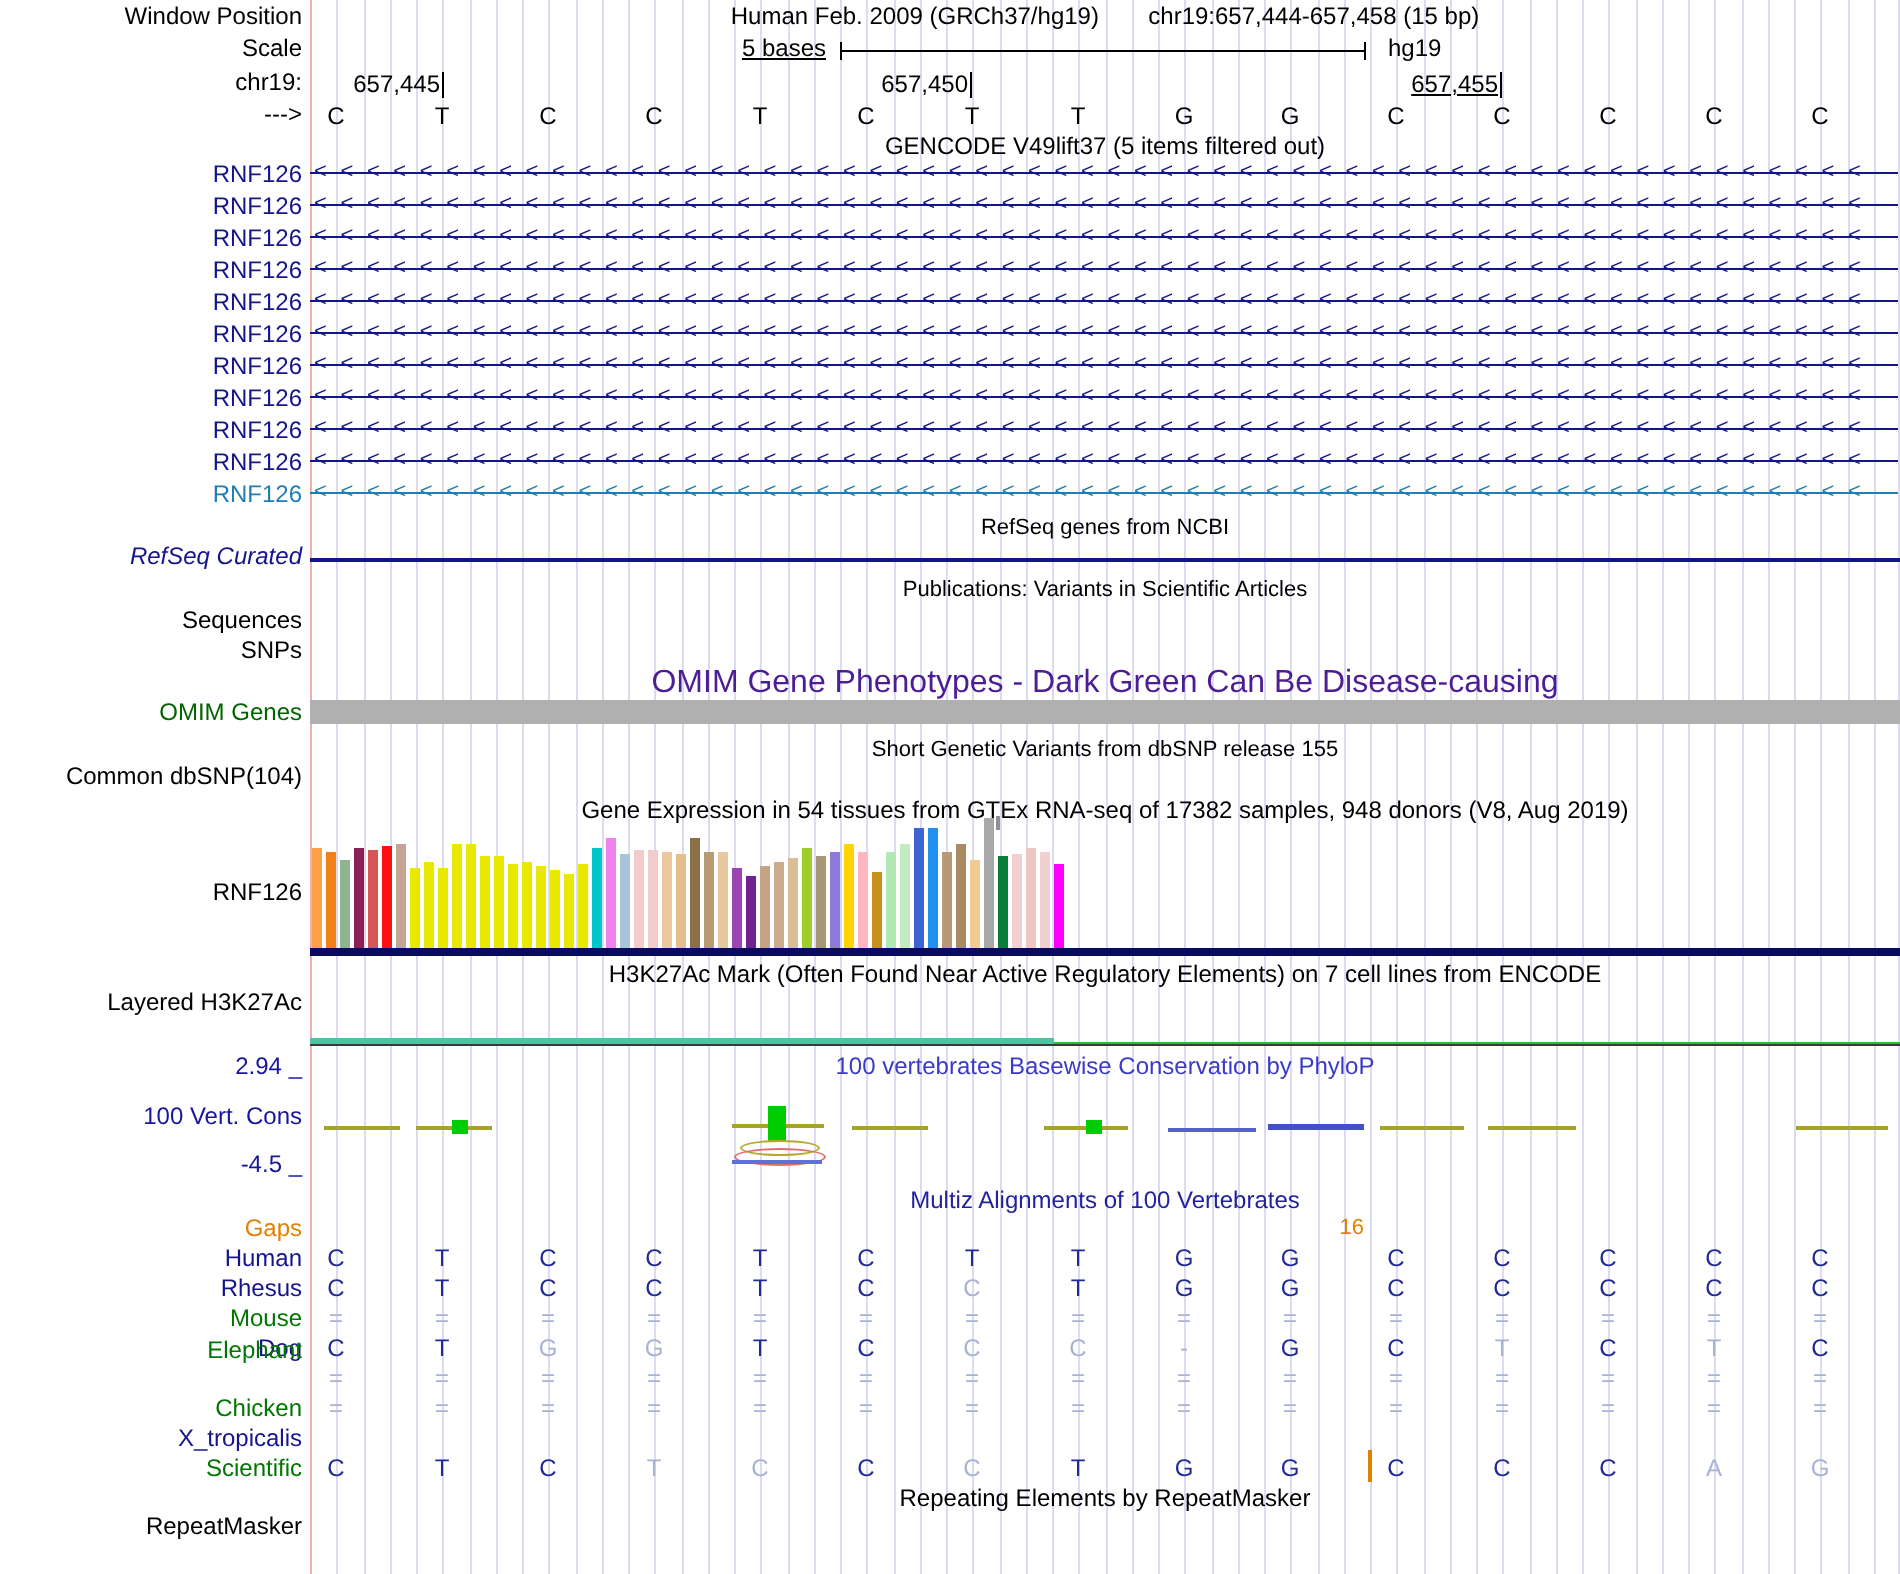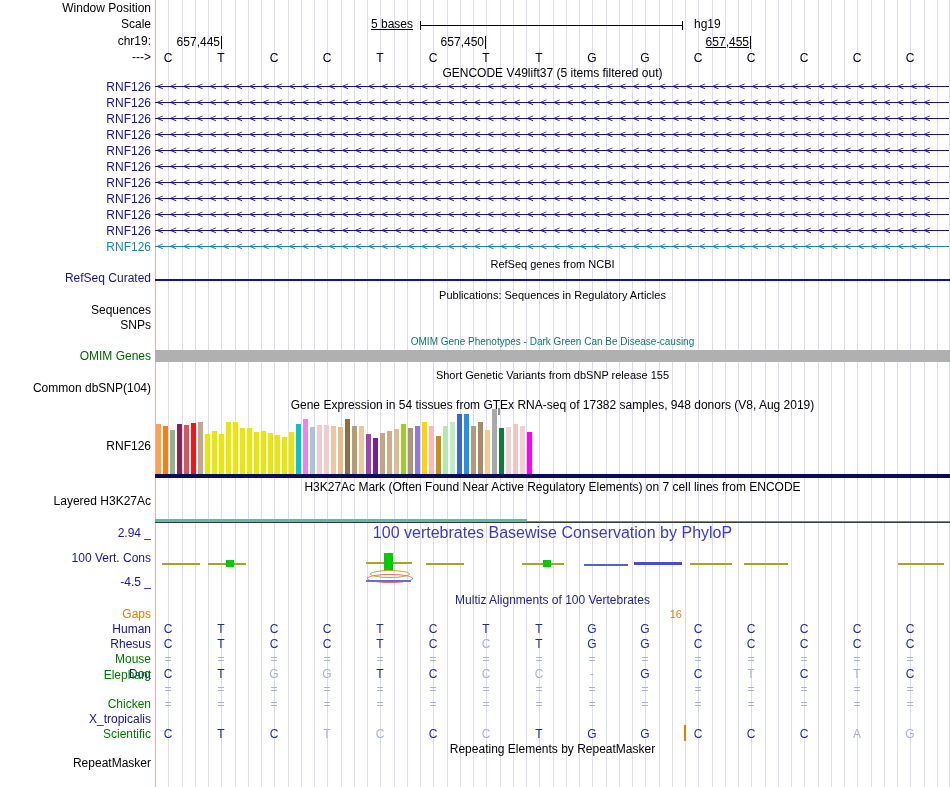--- a/index.html
+++ b/index.html
@@ -82,33 +82,38 @@
       <div class="grid-v" style="left: 857.25px; background: rgb(219, 219, 244);"></div>
       <div class="grid-v" style="left: 870.5px; background: rgb(219, 219, 244);"></div>
       <div class="grid-v" style="left: 883.75px; background: rgb(219, 219, 244);"></div>
       <div class="grid-v" style="left: 897px; background: rgb(219, 219, 244);"></div>
       <div class="grid-v" style="left: 910.25px; background: rgb(219, 219, 244);"></div>
       <div class="grid-v" style="left: 923.5px; background: rgb(219, 219, 244);"></div>
       <div class="grid-v" style="left: 936.75px; background: rgb(219, 219, 244);"></div>
       <div class="grid-v" style="left: 949px; background: rgb(219, 219, 244);"></div>
     </div>
 
+  <div class="title" style="top:1px;">
+    <span>Human Feb. 2009 (GRCh37/hg19)</span>
+    <span style="display:inline-block;width:18px;"></span>
+    <span>chr19:657,444-657,458 (15 bp)</span>
+  </div>
 
   <div class="lbl" style="top:17px;left:245px;width:168px;position:absolute;text-align:right;text-decoration:underline;">5 bases</div>
   <div class="hline" style="left:420px;top:25px;width:263px;height:1px;background:#000;"></div>
   <div class="hline" style="left:420px;top:21px;width:1px;height:9px;background:#000;"></div>
   <div class="hline" style="left:682px;top:21px;width:1px;height:9px;background:#000;"></div>
   <div style="position:absolute;left:694px;top:17px;height:14px;line-height:14px;">hg19</div>
 
   <div id="labels-layer">
       <div class="lbl" style="top: 1px; color: rgb(0, 0, 0);">Window Position</div>
       <div class="lbl" style="top: 17px; color: rgb(0, 0, 0);">Scale</div>
       <div class="lbl" style="top: 34px; color: rgb(0, 0, 0);">chr19:</div>
       <div class="lbl" style="top: 50px; color: rgb(0, 0, 0);">---&gt;</div>
-      <div class="lbl" style="top: 271px; color: rgb(20, 20, 140);">RefSeq Curated</div>
+      <div class="lbl" style="top: 271px; color: rgb(20, 20, 140); font-style: italic;">RefSeq Curated</div>
       <div class="lbl" style="top: 303px; color: rgb(0, 0, 0);">Sequences</div>
       <div class="lbl" style="top: 318px; color: rgb(0, 0, 0);">SNPs</div>
       <div class="lbl" style="top: 349px; color: rgb(0, 100, 0);">OMIM Genes</div>
       <div class="lbl" style="top: 381px; color: rgb(0, 0, 0);">Common dbSNP(104)</div>
       <div class="lbl" style="top: 439px; color: rgb(0, 0, 0);">RNF126</div>
       <div class="lbl" style="top: 494px; color: rgb(0, 0, 0);">Layered H3K27Ac</div>
       <div class="lbl" style="top: 526px; color: rgb(22, 22, 156);">2.94 _</div>
       <div class="lbl" style="top: 551px; color: rgb(22, 22, 156);">100 Vert. Cons</div>
       <div class="lbl" style="top: 575px; color: rgb(22, 22, 156);">-4.5 _</div>
       <div class="lbl" style="top: 756px; color: rgb(0, 0, 0);">RepeatMasker</div>
@@ -129,26 +134,26 @@
       <div class="lbl" style="top: 652px; color: rgb(0, 119, 0);">Mouse</div>
       <div class="lbl" style="top: 667px; color: rgb(20, 20, 140);">Dog</div>
       <div class="lbl" style="top: 668px; color: rgb(0, 119, 0);">Elephant</div>
       <div class="lbl" style="top: 697px; color: rgb(0, 119, 0);">Chicken</div>
       <div class="lbl" style="top: 712px; color: rgb(20, 20, 140);">X_tropicalis</div>
       <div class="lbl" style="top: 727px; color: rgb(0, 119, 0);">Scientific</div>
     </div>
   <div id="titles-layer">
       <div class="title" style="top: 66px; color: rgb(0, 0, 0); font-size: 12px;">GENCODE V49lift37 (5 items filtered out)</div>
       <div class="title" style="top: 257px; color: rgb(0, 0, 0); font-size: 11px;">RefSeq genes from NCBI</div>
-      <div class="title" style="top: 288px; color: rgb(0, 0, 0); font-size: 11px;">Publications: Sequences in Regulatory Articles</div>
-      <div class="title" style="top: 335px; color: #0f766e; font-size: 10px;">OMIM Gene Phenotypes - Dark Green Can Be Disease-causing</div>
+      <div class="title" style="top: 288px; color: rgb(0, 0, 0); font-size: 11px;">Publications: Variants in Scientific Articles</div>
+      <div class="title" style="top: 335px; color: #4c1d95; font-size: 16px;">OMIM Gene Phenotypes - Dark Green Can Be Disease-causing</div>
       <div class="title" style="top: 368px; color: rgb(0, 0, 0); font-size: 11px;">Short Genetic Variants from dbSNP release 155</div>
       <div class="title" style="top: 398px; color: rgb(0, 0, 0); font-size: 12px;">Gene Expression in 54 tissues from GTEx RNA-seq of 17382 samples, 948 donors (V8, Aug 2019)</div>
       <div class="title" style="top: 480px; color: rgb(0, 0, 0); font-size: 12px;">H3K27Ac Mark (Often Found Near Active Regulatory Elements) on 7 cell lines from ENCODE</div>
-      <div class="title" style="top: 526px; color: rgb(58, 58, 200); font-size: 16px;">100 vertebrates Basewise Conservation by PhyloP</div>
+      <div class="title" style="top: 526px; color: rgb(58, 58, 200); font-size: 12px;">100 vertebrates Basewise Conservation by PhyloP</div>
       <div class="title" style="top: 593px; color: rgb(34, 34, 156); font-size: 12px;">Multiz Alignments of 100 Vertebrates</div>
       <div class="title" style="top: 742px; color: rgb(0, 0, 0); font-size: 12px;">Repeating Elements by RepeatMasker</div>
     </div>
   <div id="ruler-layer">
       <div class="coord" style="left: 150px; width: 70px; top: 36px;">657,445</div>
       <div class="coord" style="left: 414px; width: 70px; top: 36px;">657,450</div>
       <div class="coord" style="left: 679px; width: 70px; top: 36px; text-decoration: underline;">657,455</div>
     </div>
   <div id="sequence-layer">
       <div class="base" style="left: 157px; top: 51px;">C</div>

